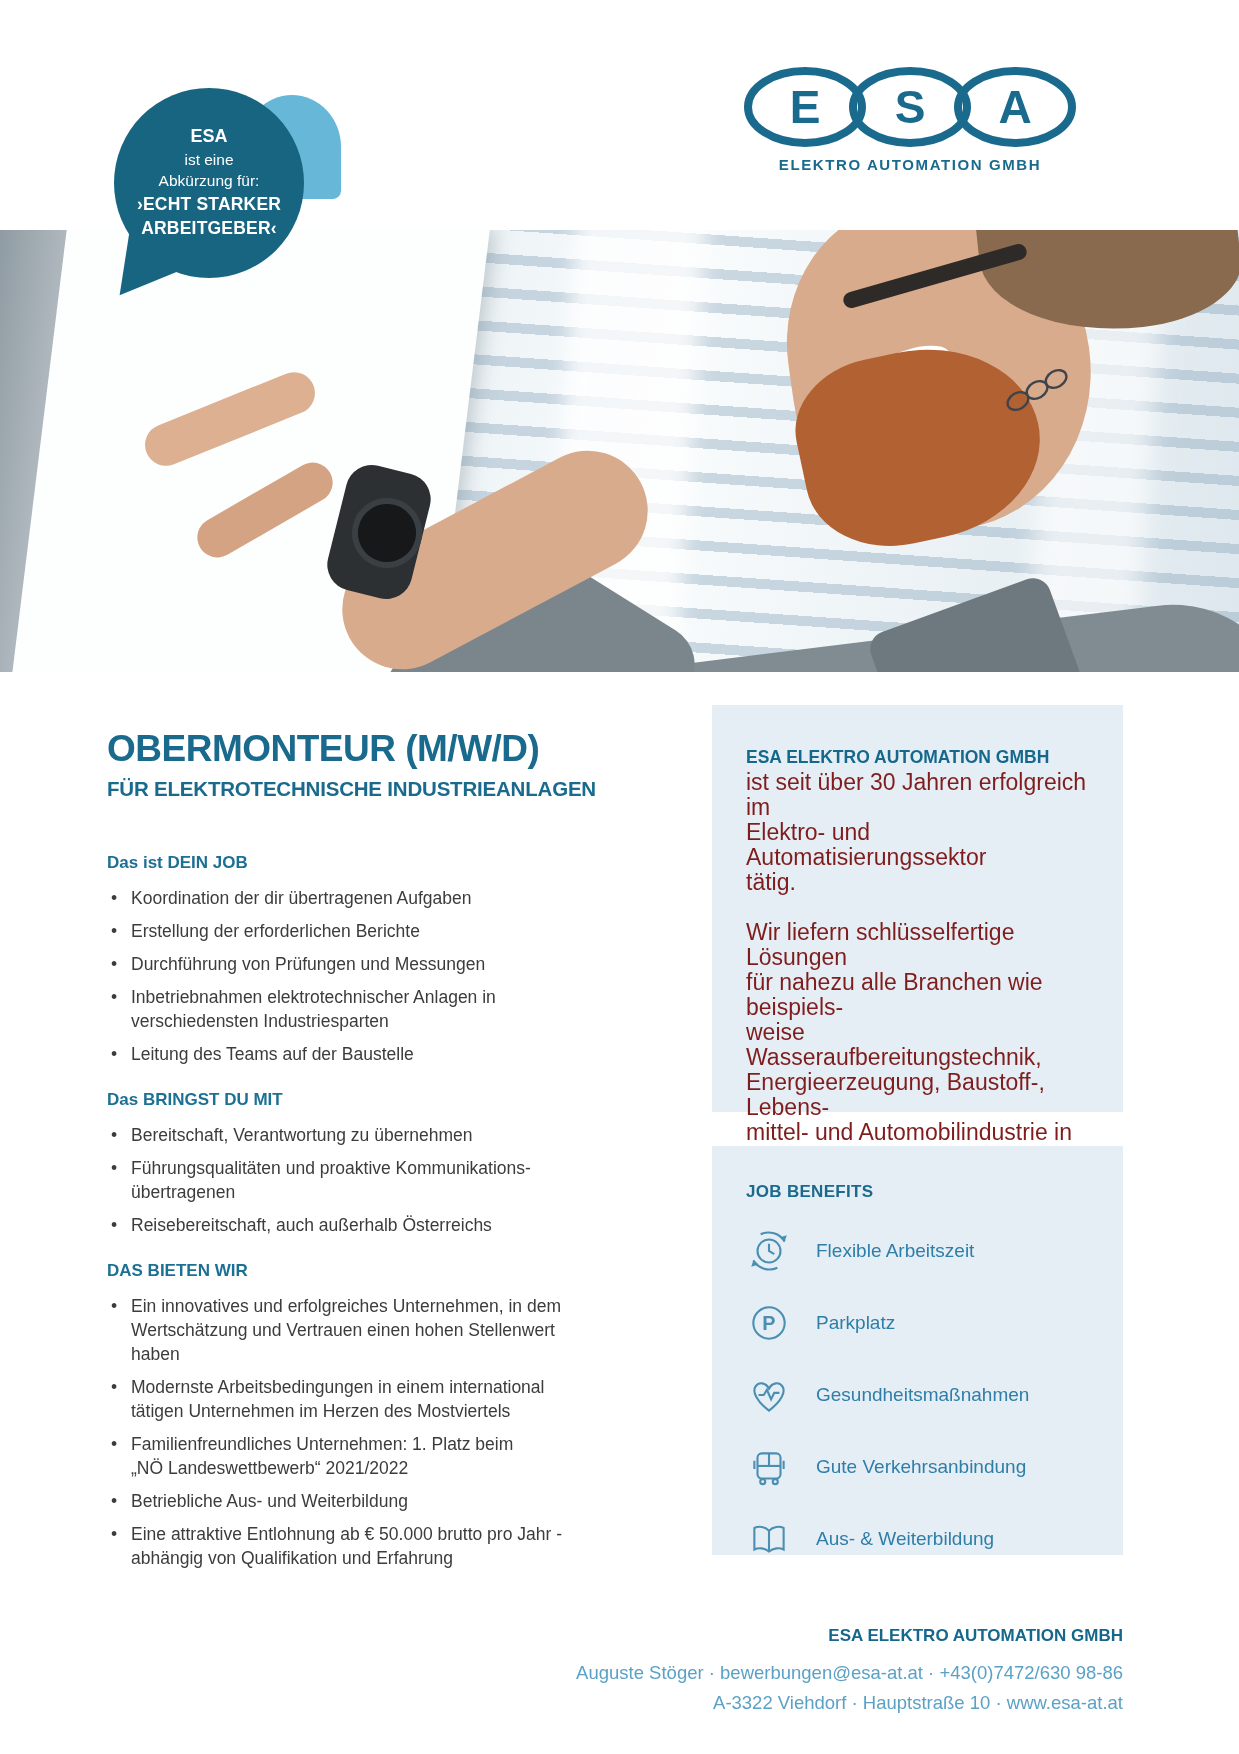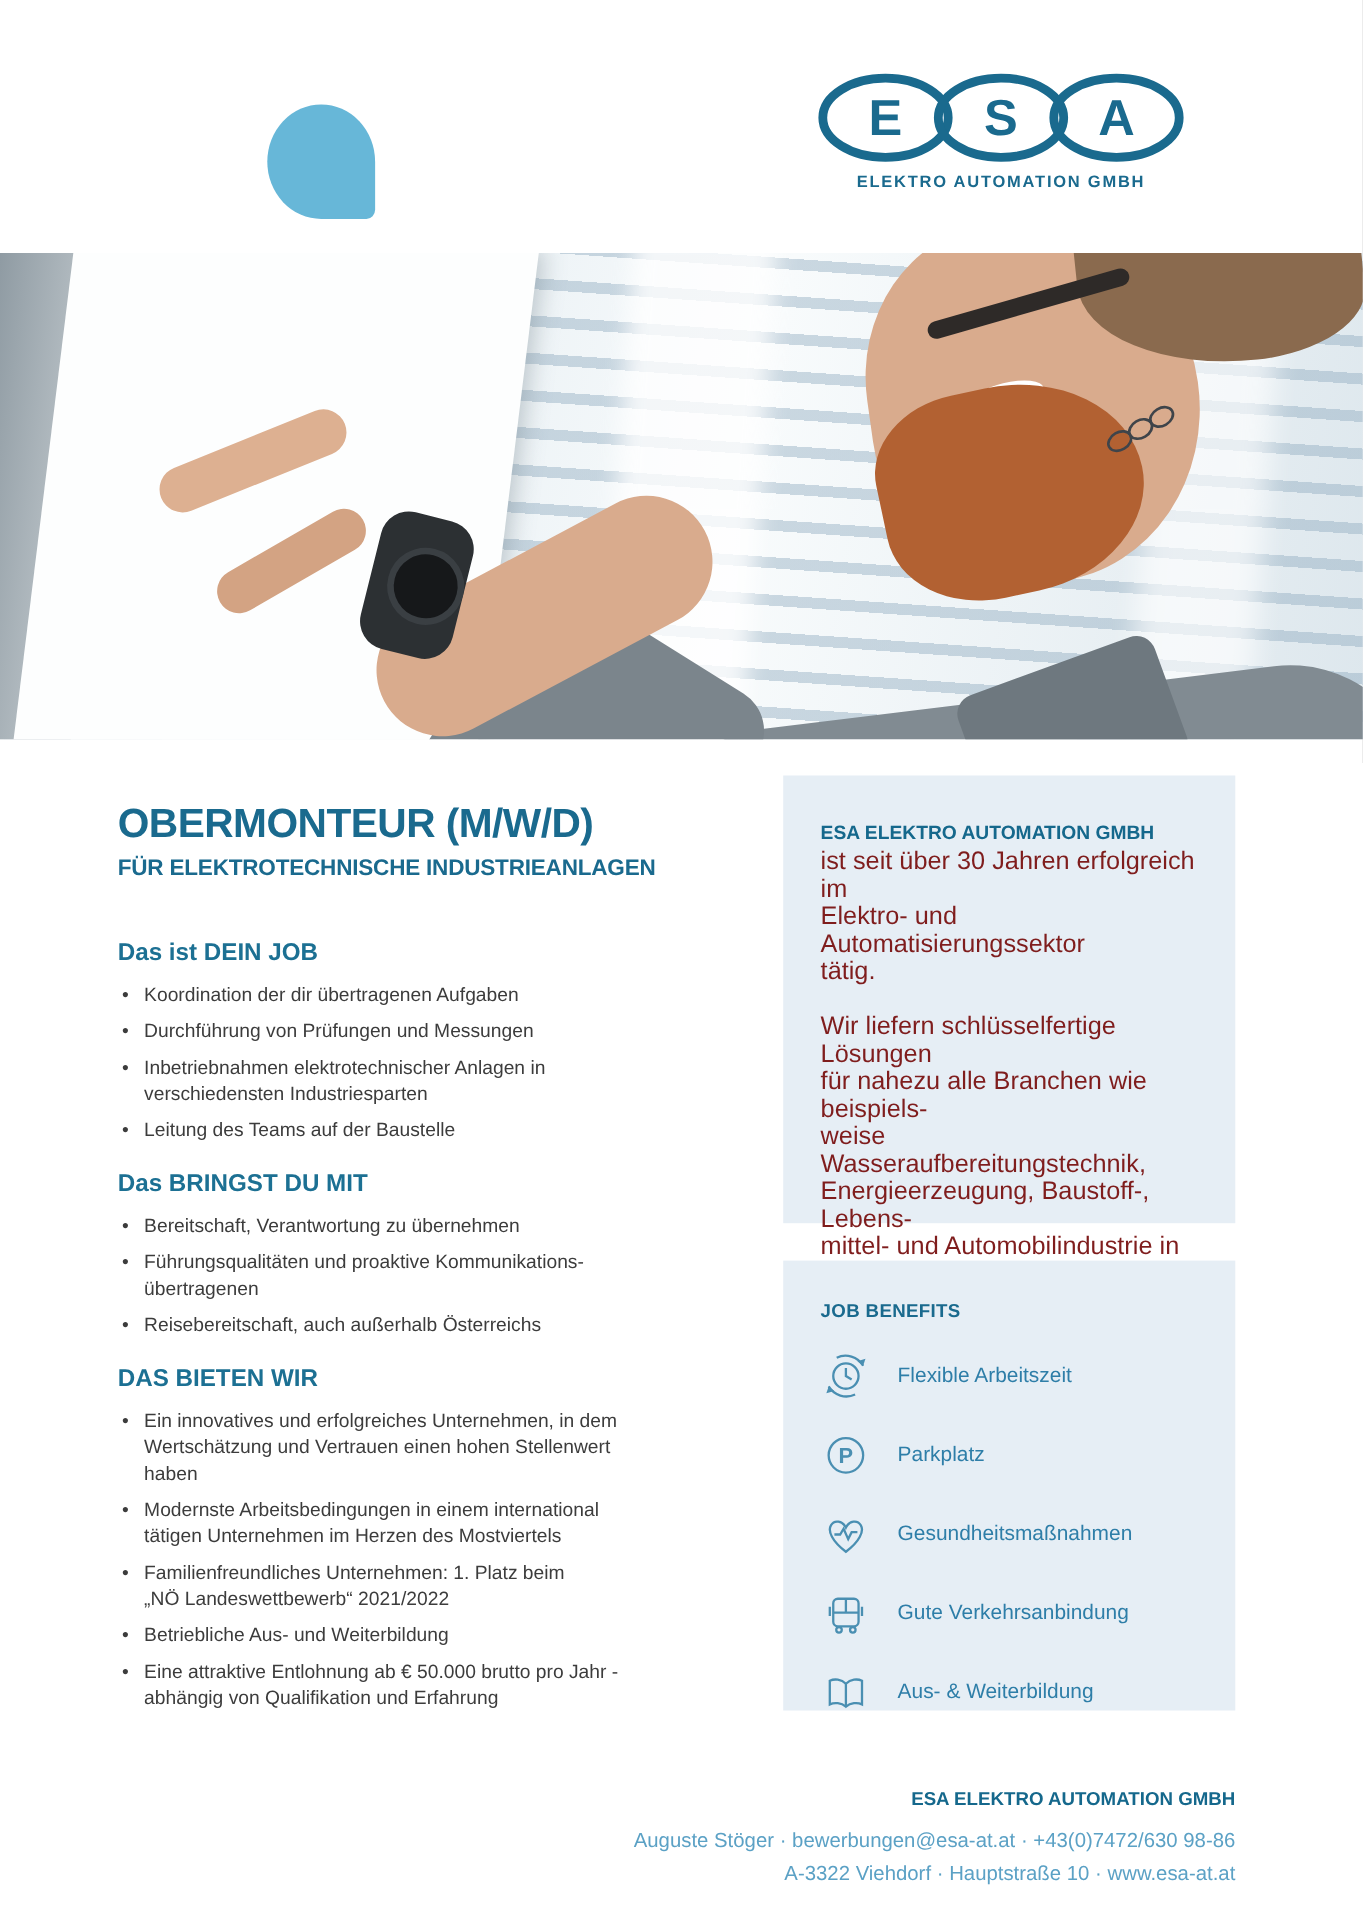--- a/index.html
+++ b/index.html
@@ -55,21 +55,21 @@
   .presenter-finger{position:absolute;left:140px;top:168px;width:180px;height:42px;background:#ddb091;border-radius:24px;transform:rotate(-22deg);}
   .presenter-finger2{position:absolute;left:190px;top:260px;width:150px;height:40px;background:#d3a383;border-radius:24px;transform:rotate(-30deg);}
   .sleeve{position:absolute;left:390px;top:330px;width:260px;height:300px;background:#7b858c;border-radius:40px;transform:rotate(32deg);}
   .smartwatch{position:absolute;left:336px;top:238px;width:86px;height:128px;background:#2c3033;border-radius:26px;transform:rotate(14deg);}
   .watch-face{position:absolute;left:352px;top:268px;width:58px;height:58px;background:#16181a;border:6px solid #3a3f43;border-radius:50%;transform:rotate(14deg);}
   .shirt-logo{position:absolute;left:1002px;top:148px;transform:rotate(-30deg);}
   
   .left-col{position:absolute;left:107px;top:698px;width:522px;z-index:2;margin-top:32px;}
   .job-title{font-weight:bold;font-size:37px;letter-spacing:-.5px;color:#1a6a8e;line-height:1;}
   .job-subtitle{font-weight:bold;font-size:20.5px;letter-spacing:-.2px;color:#1a6a8e;margin-top:10px;}
-  .sec-head{font-weight:bold;font-size:22px;color:#1c7093;margin:24px 0 13px;}
+  .sec-head{font-weight:bold;font-size:17px;color:#1c7093;margin:24px 0 13px;}
   .sec-head.first{margin-top:52px;}
   ul.blist{list-style:none;margin:0;padding:0;}
   ul.blist li{
     position:relative;padding-left:24px;margin-bottom:9px;
     font-size:17.5px;line-height:24px;color:#3c3c3c;white-space:pre-line;
   }
   ul.blist li::before{content:"•";position:absolute;left:4px;top:0;color:#3c3c3c;}
   
   .about-box{
     position:absolute;left:712px;top:705px;width:411px;height:407px;background:#e6eef5;
@@ -106,20 +106,29 @@
       <g fill="#1a6a8e" stroke="none" font-family="Liberation Sans, DejaVu Sans, sans-serif" font-weight="bold" font-size="46" text-anchor="middle">
         <text x="62" y="57">E</text>
         <text x="167" y="57">S</text>
         <text x="272" y="57">A</text>
       </g>
     </svg>
     <div class="logo-sub">ELEKTRO AUTOMATION GMBH</div>
   </div>
 
   <div class="badge-light"></div>
+  <div class="badge-dark">
+    <div class="badge-text">
+      <div class="badge-l1">ESA</div>
+      <div class="badge-l2">ist eine</div>
+      <div class="badge-l3">Abkürzung für:</div>
+      <div class="badge-l4">›ECHT STARKER</div>
+      <div class="badge-l5">ARBEITGEBER‹</div>
+    </div>
+  </div>
 
   <div class="hero">
     <div class="blinds"></div>
     <div class="window-glow"></div>
     <div class="window-glow2"></div>
     <div class="board-edge"></div>
     <div class="whiteboard"></div>
     <div class="presenter-torso"></div>
     <div class="presenter-head"></div>
     <div class="presenter-hair"></div>
@@ -142,20 +151,21 @@
     </svg>
   </div>
 
   <div class="left-col">
     <div class="job-title">OBERMONTEUR (M/W/D)</div>
     <div class="job-subtitle">FÜR ELEKTROTECHNISCHE INDUSTRIEANLAGEN</div>
 
     <div class="sec-head first">Das ist DEIN JOB</div>
     <ul class="blist">
       <li>Koordination der dir übertragenen Aufgaben</li>
+      <li>Erstellung der erforderlichen Berichte</li>
       <li>Durchführung von Prüfungen und Messungen</li>
       <li>Inbetriebnahmen elektrotechnischer Anlagen in
 verschiedensten Industriesparten</li>
       <li>Leitung des Teams auf der Baustelle</li>
     </ul>
 
     <div class="sec-head">Das BRINGST DU MIT</div>
     <ul class="blist">
       <li>Bereitschaft, Verantwortung zu übernehmen</li>
       <li>Führungsqualitäten und proaktive Kommunikations-

